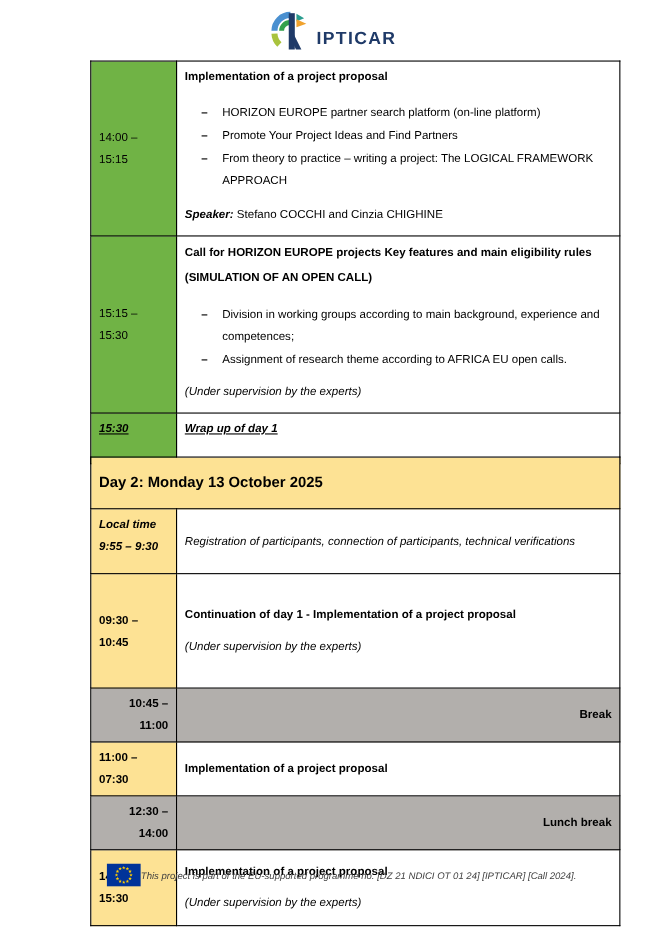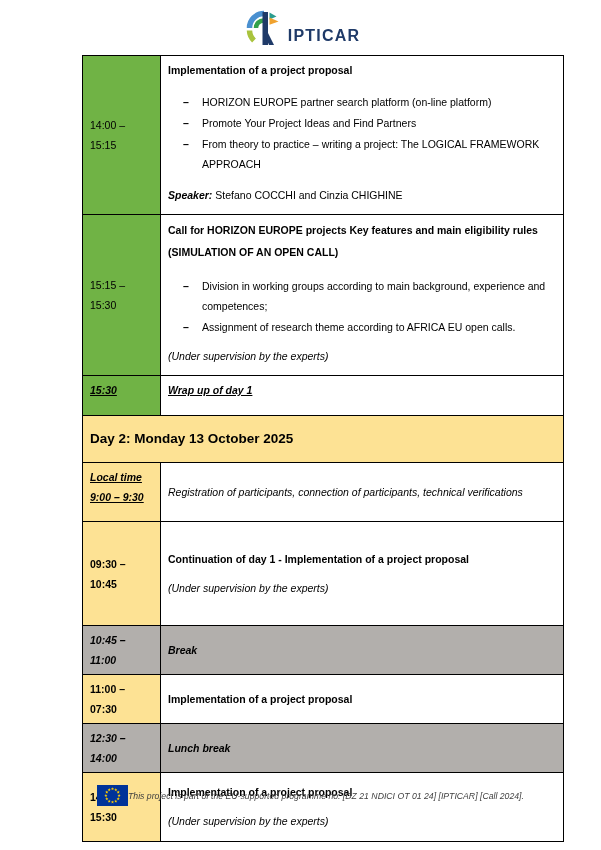--- a/index.html
+++ b/index.html
@@ -44,26 +44,26 @@
   .dash{position:absolute; left:15px; font-weight:bold;}
   .p-speaker{margin-top:13px; line-height:17px;}
   .p-speaker b{font-weight:bold;font-style:italic;}
   .p-note{margin-top:11px; font-style:italic; line-height:17px;}
 
   
   .t2 td.hdr{background:var(--yellow); font-weight:bold; font-size:13.5px;
       height:38px; vertical-align:middle; padding-left:7px;}
   .t2 td.time{background:var(--yellow); font-weight:bold; vertical-align:middle;}
   .t2 tr.r0 td{height:50px;}
-  .t2 tr.r0 td.time{vertical-align:top; font-style:italic;text-decoration:underline;}
+  .t2 tr.r0 td.time{vertical-align:top; font-style:italic;}
   .t2 tr.r0 td.body{font-style:italic; vertical-align:middle;}
   .t2 tr.r1 td{height:95px;}
   .t2 tr.r1 td.body{vertical-align:middle;}
   .t2 tr.gray td{background:var(--gray); height:28px; vertical-align:middle;
-      font-weight:bold; font-style:italic;}
+      font-weight:bold; text-align:right;}
   .t2 tr.r3 td{height:29px; vertical-align:middle;}
   .t2 tr.r3 td.body{font-weight:bold;}
   .t2 tr.r4 td{height:33px;}
   .t2 tr.r5 td{height:60px;}
   .t2 tr.r5 td.body{vertical-align:middle;}
   .t2 .b-line{font-weight:bold; line-height:17px;}
   .t2 .i-note{font-style:italic; line-height:17px; margin-top:12px;}
   .t2 .time-l{line-height:20px;}
 
   
@@ -133,21 +133,21 @@
         <col class="c-time">
         <col class="c-body">
       </colgroup>
     <tbody>
         <tr>
       <td class="hdr" colspan="2">Day 2: Monday 13 October 2025</td>
     </tr>
     <tr class="r0">
       <td class="time">
         <div class="time-l">Local time</div>
-        <div class="time-l">9:00 – 9:30</div>
+        <div class="time-l">9:55 – 9:30</div>
       </td>
       <td class="body">Registration of participants, connection of participants, technical verifications</td>
     </tr>
     <tr class="r1">
       <td class="time">09:30 – 10:45</td>
       <td class="body">
         <div class="b-line">Continuation of day 1 - Implementation of a project proposal</div>
         <div class="i-note">(Under supervision by the experts)</div>
       </td>
     </tr>

